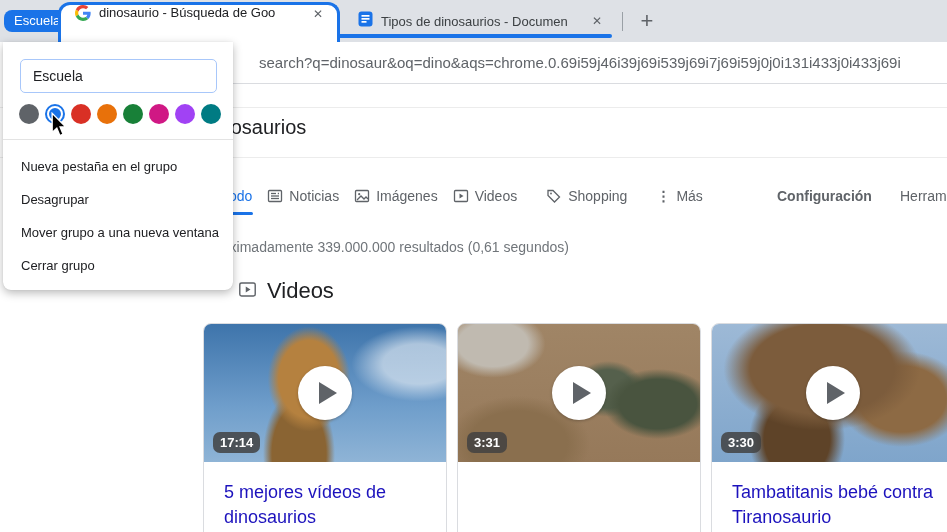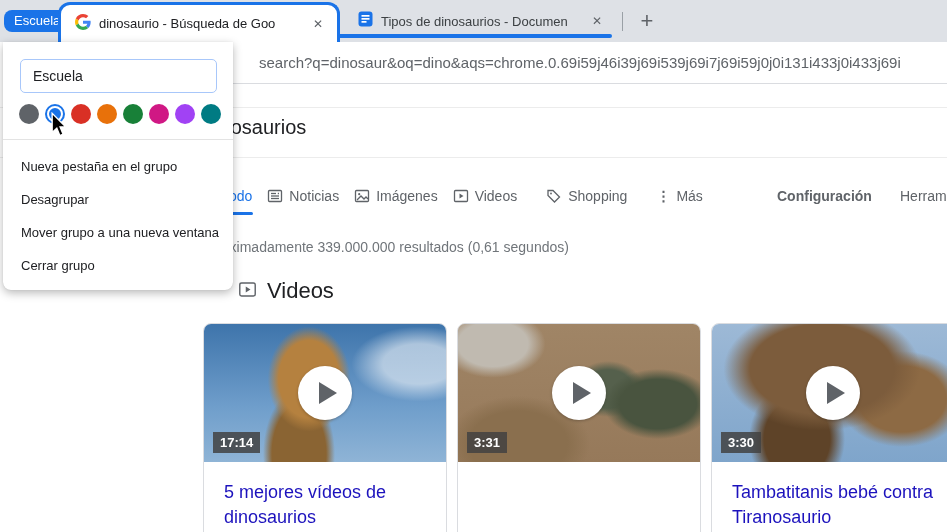--- a/index.html
+++ b/index.html
@@ -5,21 +5,21 @@
   * { margin:0; padding:0; box-sizing:border-box; }
   html,body { width:947px; height:532px; overflow:hidden; background:#fff;
     font-family:"Liberation Sans", sans-serif; position:relative; }
 
   
   .tabstrip { position:absolute; left:0; top:0; width:947px; height:42px; background:#dee1e6; }
   .group-pill { position:absolute; left:4px; top:10px; height:22px; padding:0 10px;
     background:#1a73e8; color:#fff; font-size:13px; line-height:22px; border-radius:8px; }
   .tab-active { position:absolute; left:58px; top:2px; width:282px; height:40px; background:#fff;
     border:3px solid #1a73e8; border-bottom:none; border-radius:12px 12px 0 0;
-    display:flex; align-items:center; padding:0 10px 0 14px; gap:8px; }
+    display:flex; padding:0 10px 0 14px; gap:8px; }
   .tab-active .tab-title { flex:1; font-size:13px; color:#202124; white-space:nowrap; overflow:hidden; }
   .tab-inactive { position:absolute; left:346px; top:5px; width:268px; height:32px;
     display:flex; align-items:center; padding:0 8px 0 12px; gap:8px; }
   .tab-inactive .tab-title { flex:1; font-size:13px; color:#3c4043; white-space:nowrap; overflow:hidden; }
   .tab-close { font-size:12px; color:#5f6368; width:18px; height:18px; line-height:18px;
     text-align:center; border-radius:50%; cursor:default; }
   .group-underline { position:absolute; left:340px; top:34px; width:272px; height:4px;
     background:#1a73e8; border-radius:0 4px 4px 0; }
   .tab-divider { position:absolute; left:622px; top:12px; width:1px; height:19px; background:#9aa0a6; }
   .newtab-btn { position:absolute; left:634px; top:8px; width:26px; height:26px;
@@ -70,21 +70,21 @@
   .thumb3 { background:
       radial-gradient(ellipse 120px 75px at 110px 45px, #7c5c3c 0 60%, rgba(124,92,60,0) 82%),
       radial-gradient(ellipse 80px 60px at 190px 75px, #8d6a44 0 55%, rgba(141,106,68,0) 80%),
       radial-gradient(ellipse 60px 70px at 85px 115px, #5e4328 0 55%, rgba(94,67,40,0) 80%),
       linear-gradient(180deg, #9db9d6 0%, #7fa5cb 100%); }
   .play-btn { position:absolute; left:50%; top:50%; width:54px; height:54px; margin:-27px 0 0 -27px;
     background:#fff; border-radius:50%; box-shadow:0 1px 3px rgba(0,0,0,.25); }
   .play-btn::after { content:""; position:absolute; left:21px; top:16px;
     border-left:18px solid #5f6368; border-top:11px solid transparent; border-bottom:11px solid transparent; }
   .dur-badge { position:absolute; left:9px; bottom:9px; background:rgba(66,66,66,.85); color:#fff;
-    font-size:13px; font-weight:bold; padding:3px 7px; border-radius:0; }
+    font-size:13px; font-weight:bold; padding:3px 7px; border-radius:7px; }
   .card-title { padding:18px 20px 0; font-size:18px; line-height:25px; color:#1c12bd; }
 
   
   .group-menu { position:absolute; left:3px; top:42px; width:230px; height:248px; background:#fff;
     border-radius:0 0 8px 8px; box-shadow:0 3px 10px rgba(0,0,0,.28), 0 0 1px rgba(0,0,0,.15); z-index:50; }
   .menu-input { position:absolute; left:17px; top:17px; width:197px; height:34px;
     border:1px solid #a8c7fa; border-radius:5px; font-family:"Liberation Sans",sans-serif;
     font-size:14px; color:#202124; padding:0 12px; outline:none; background:#fff; }
   .swatch-row { position:absolute; left:16px; top:62px; display:flex; gap:6px; }
   .swatch { width:20px; height:20px; border-radius:50%; position:relative; flex:none; }

